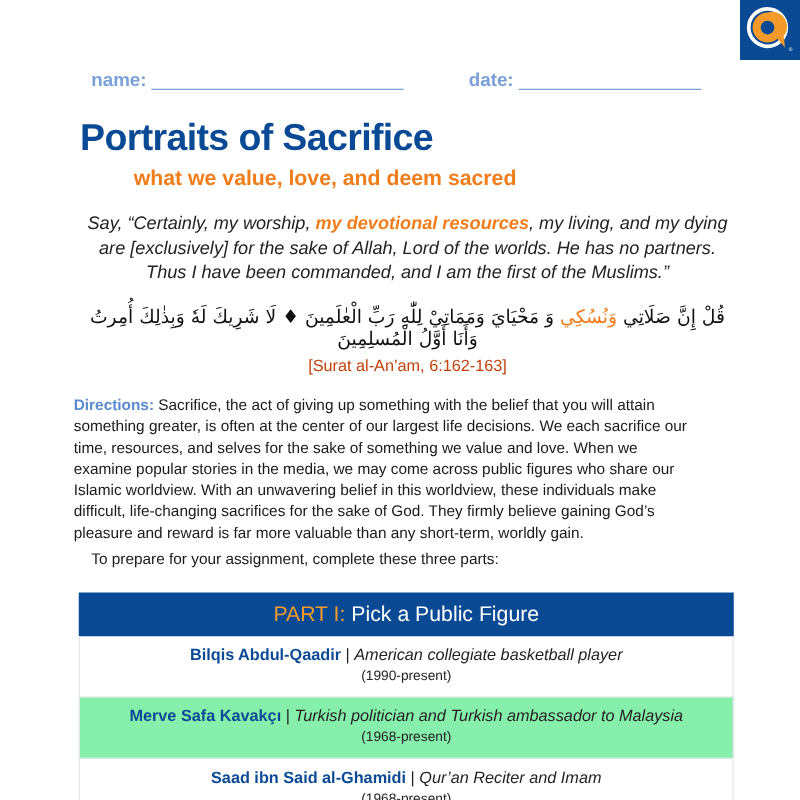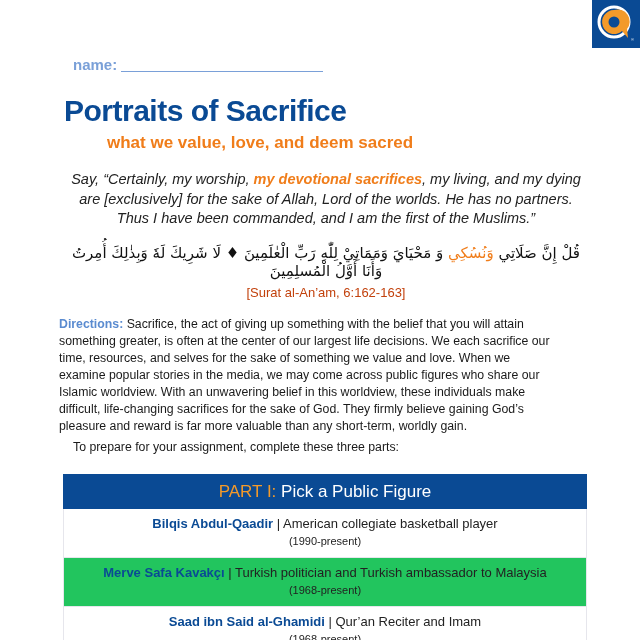--- a/index.html
+++ b/index.html
@@ -58,52 +58,56 @@
   }
   .part-header {
     background: #0a4a94; height: 35px; line-height: 35px;
     text-align: center; font-size: 17px; font-weight: normal; color: #fff;
   }
   .part-header .num { color: #f39a2a; }
   .row {
     border: 1px solid #e6e6ec; border-top: none;
     text-align: center; padding: 6px 0 4px 0; height: 38px; box-sizing: content-box;
   }
-  .row.alt { background: #22c55e; }
+  .row.alt { background: #86efac; }
   .row .line1 { font-size: 13px; line-height: 18px; }
   .row .name { color: #0a4a94; font-weight: bold; }
   .row .sep { color: #222; }
-  .row .desc { color: #222; }
+  .row .desc { font-style: italic; color: #222; }
   .row .years { font-size: 11px; line-height: 16px; color: #222; }
 </style>
 </head>
 <body>
 
 <div class="logo">
   <svg width="48" height="48" viewBox="0 0 48 48">
     <rect width="48" height="48" fill="#0a4a94"></rect>
     <circle cx="22" cy="22" r="15" fill="none" stroke="#ffffff" stroke-width="3"></circle>
     <path d="M22 10 a12 12 0 1 0 8 21 l6 7 l-1 -9 a12 12 0 0 0 -13 -19 z" fill="#f39a2a"></path>
     <circle cx="22" cy="22" r="5.5" fill="#0a4a94"></circle>
     <text x="39" y="41" font-size="4" fill="#fff" font-family="Liberation Sans, sans-serif">®</text>
   </svg>
 </div>
 
 <div class="fields">
   <div class="field field-name">
     <span>name:</span>
     <span class="line" style="width:202px"></span>
   </div>
+  <div class="field field-date">
+    <span>date:</span>
+    <span class="line" style="width:146px"></span>
+  </div>
 </div>
 
 <div class="title">Portraits of Sacrifice</div>
 <div class="subtitle">what we value, love, and deem sacred</div>
 
 <div class="quote">
-  <div><span>Say, “Certainly, my worship, </span><span class="hl">my devotional sacrifices</span><span>, my living, and my dying</span></div>
+  <div><span>Say, “Certainly, my worship, </span><span class="hl">my devotional resources</span><span>, my living, and my dying</span></div>
   <div>are [exclusively] for the sake of Allah, Lord of the worlds. He has no partners.</div>
   <div>Thus I have been commanded, and I am the first of the Muslims.”</div>
 </div>
 
 <div class="arabic"><span>قُلْ إِنَّ صَلَاتِي </span><span class="hl">وَنُسُكِي</span><span> وَ مَحْيَايَ وَمَمَاتِيْ لِلّٰهِ رَبِّ الْعٰلَمِينَ ♦ لَا شَرِيكَ لَهٗ وَبِذٰلِكَ أُمِرتُ وَأَنَا أَوَّلُ الْمُسلِمِينَ</span></div>
 
 <div class="citation">[Surat al-An’am, 6:162-163]</div>
 
 <div class="directions"><span class="label">Directions:</span><span> Sacrifice, the act of giving up something with the belief that you will attain something greater, is often at the center of our largest life decisions. We each sacrifice our time, resources, and selves for the sake of something we value and love. When we examine popular stories in the media, we may come across public figures who share our Islamic worldview. With an unwavering belief in this worldview, these individuals make difficult, life-changing sacrifices for the sake of God. They firmly believe gaining God’s pleasure and reward is far more valuable than any short-term, worldly gain.</span></div>
 

